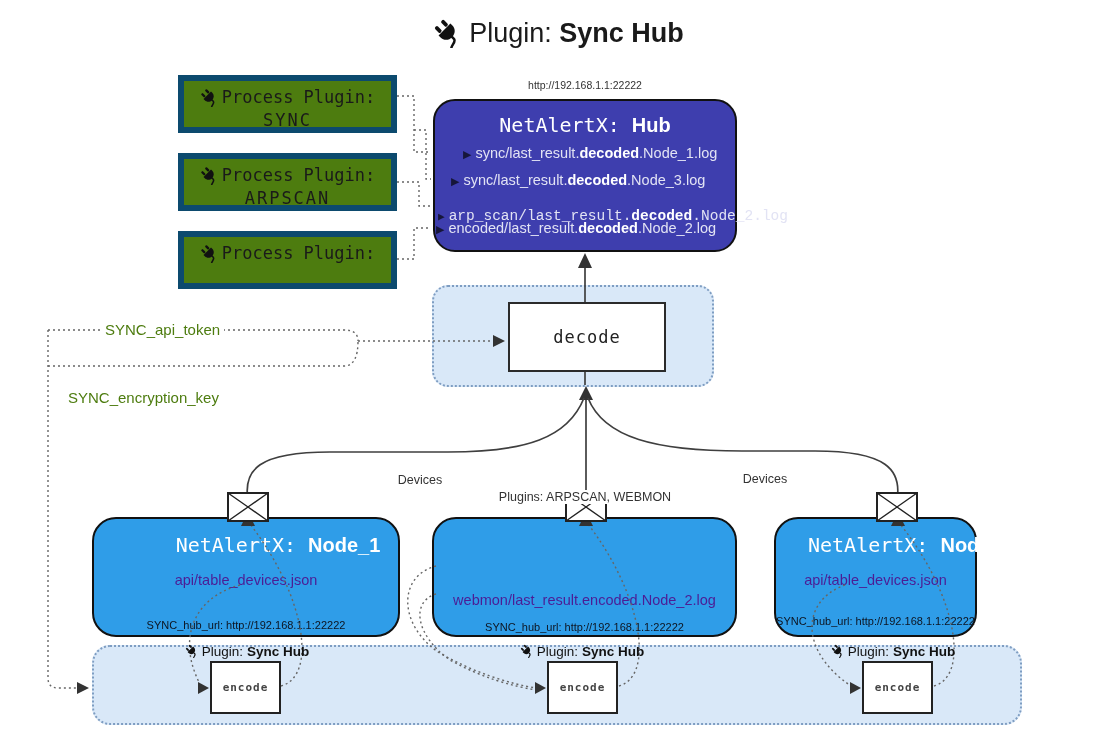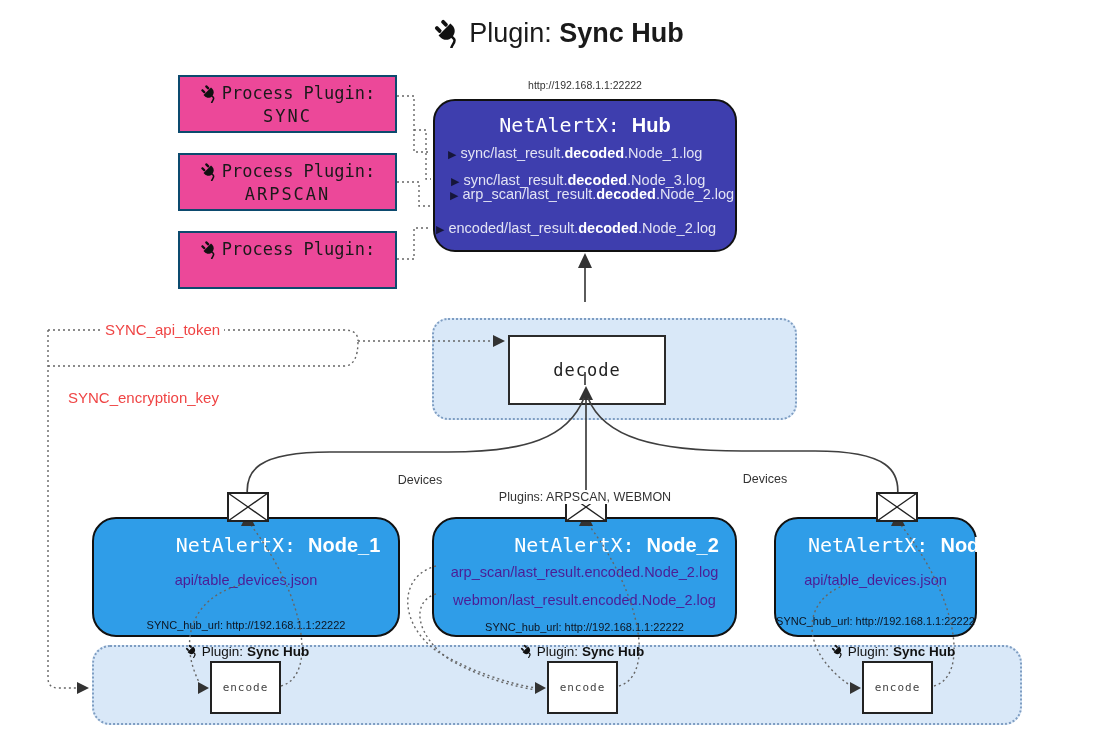--- a/index.html
+++ b/index.html
@@ -8,53 +8,53 @@
   .layerA{position:absolute;inset:0;z-index:1;}
   .overlay{position:absolute;inset:0;z-index:2;pointer-events:none;}
   .layerC{position:absolute;inset:0;z-index:3;pointer-events:none;}
 
   
   .title{position:absolute;top:18px;left:0;width:1117px;text-align:center;font-size:27px;color:#1a1a1a;}
   .title b{font-weight:700;}
   .title .plug{width:30px;height:30px;vertical-align:-6px;margin-right:6px;}
 
   
-  .pbox{position:absolute;left:178px;width:219px;height:58px;background:#ec4899;
-        border:2px solid #0c4a6e;box-sizing:border-box;}
+  .pbox{position:absolute;left:178px;width:219px;height:58px;background:#4d7c0f;
+        border:6px solid #0c4a6e;box-sizing:border-box;}
   .pl1{display:flex;align-items:center;justify-content:center;gap:3px;margin-top:6px;
        font-family:"DejaVu Sans Mono","Liberation Mono",monospace;font-size:17px;}
   .pl1 .plug{width:19px;height:19px;}
   .pl2{text-align:center;font-family:"DejaVu Sans Mono","Liberation Mono",monospace;
        font-size:17px;margin-top:3px;letter-spacing:2px;}
 
   
   .hub{position:absolute;left:433px;top:99px;width:304px;height:153px;background:#3e3eae;
        border:2px solid #111;border-radius:22px;box-sizing:border-box;}
   .hub-title{position:absolute;top:12px;left:0;width:100%;text-align:center;color:#fff;font-size:20px;}
   .hub-title .pre{font-family:"DejaVu Sans Mono","Liberation Mono",monospace;}
   .hub-title b{font-weight:700;}
   .hublog{position:absolute;left:0;width:100%;font-size:14.5px;color:#e2e3f4;white-space:nowrap;}
   .hublog b{color:#fff;font-weight:700;}
   .hublog .mk{color:#16163a;font-size:11px;margin-right:4px;}
-  .r1{top:44px;padding-left:13px;}
+  .r1{top:44px;padding-left:28px;}
   .r2{top:71px;padding-left:16px;}
-  .r3{top:85px;padding-left:15px;}
+  .r3{top:107px;padding-left:3px;font-family:Liberation Mono, monospace;}
   .r4{top:119px;padding-left:1px;}
   .hub-url{position:absolute;top:79px;left:455px;width:260px;text-align:center;font-size:10.5px;color:#333;}
 
   
-  .decode-wrap{position:absolute;left:432px;top:285px;width:365px;height:102px;background:#d9e8f8;
-               border:2px dotted #7e9dc2;border-radius:16px;box-sizing:border-box;margin-top:33px;}
+  .decode-wrap{position:absolute;left:432px;top:285px;width:282px;height:102px;background:#d9e8f8;
+               border:2px dotted #7e9dc2;border-radius:16px;box-sizing:border-box;}
   .decode-box{position:absolute;left:74px;top:15px;width:158px;height:70px;background:#fff;
               border:2px solid #2b2b2b;box-sizing:border-box;display:flex;align-items:center;
               justify-content:center;font-family:"DejaVu Sans Mono","Liberation Mono",monospace;
               font-size:17px;color:#222;letter-spacing:1px;}
 
   
-  .secret{position:absolute;font-size:15px;color:#ef4444;background:#fff;padding:0 4px;white-space:nowrap;}
+  .secret{position:absolute;font-size:15px;color:#4d7c0f;background:#fff;padding:0 4px;white-space:nowrap;}
   .tok{left:101px;top:321px;}
   .key{left:64px;top:357px;margin-top:32px;}
 
   
   .edge-label{position:absolute;font-size:12.5px;color:#333;background:#fff;padding:0 4px;
               text-align:center;white-space:nowrap;transform:translateX(-50%);margin-top:28px;}
 
   
   .node{position:absolute;top:517px;height:120px;background:#2f9de8;border:2px solid #111;
         border-radius:24px;box-sizing:border-box;}
@@ -62,21 +62,21 @@
   .node-title .pre{font-family:"DejaVu Sans Mono","Liberation Mono",monospace;}
   .node-title b{font-weight:700;}
   .nline{position:absolute;left:0;width:100%;text-align:center;font-size:14.5px;color:#4c1d95;white-space:nowrap;}
   .nurl{position:absolute;left:0;width:100%;text-align:center;font-size:11px;color:#0d1420;white-space:nowrap;}
 
   
   .band{position:absolute;left:92px;top:645px;width:930px;height:80px;background:#d9e8f8;
         border:2px dotted #7e9dc2;border-radius:18px;box-sizing:border-box;}
   .encode{position:absolute;top:661px;width:71px;height:53px;background:#fff;border:2px solid #222;
           box-sizing:border-box;display:flex;align-items:center;justify-content:center;
-          font-family:"DejaVu Sans Mono","Liberation Mono",monospace;font-size:11px;color:#444;letter-spacing:1px;}
+          font-family:"DejaVu Sans Mono","Liberation Mono",monospace;font-size:11px;color:#444;letter-spacing:1px;font-weight:bold;}
   .enc-label{position:absolute;top:644px;width:200px;text-align:center;font-size:13.5px;color:#111;
              transform:translateX(-50%);white-space:nowrap;}
   .enc-label b{font-weight:700;}
   .enc-label .plug{width:14px;height:14px;vertical-align:-2px;margin-right:3px;}
 
   svg .solid{stroke:#3f3f3f;stroke-width:1.7;fill:none;}
   svg .dot{stroke:#666;stroke-width:1.4;fill:none;stroke-dasharray:2 3;}
   svg .ah{fill:#333;stroke:none;}
 </style>
 </head>
@@ -143,22 +143,20 @@
           <span>decode</span>
         </div>
     </div>
 
     <div class="node" style="left:92px;width:308px;">
       <div class="node-title"><span class="pre">NetAlertX: </span><b>Node_1</b></div>
       <div class="nline" style="top:53px">api/table_devices.json</div>
       <div class="nurl" style="top:100px">SYNC_hub_url: http://192.168.1.1:22222</div>
     </div>
     <div class="node" style="left:432px;width:305px;">
-      <div class="node-title"><span class="pre">NetAlertX: </span><b>Node_2</b></div>
-      <div class="nline" style="top:45px">arp_scan/last_result.encoded.Node_2.log</div>
       <div class="nline" style="top:73px">webmon/last_result.encoded.Node_2.log</div>
       <div class="nurl" style="top:102px">SYNC_hub_url: http://192.168.1.1:22222</div>
     </div>
     <div class="node" style="left:774px;width:203px;">
       <div class="node-title"><span class="pre">NetAlertX: </span><b>Node_3</b></div>
       <div class="nline" style="top:53px">api/table_devices.json</div>
       <div class="nurl" style="top:96px">SYNC_hub_url: http://192.168.1.1:22222</div>
     </div>
 
     <div class="band"></div>

